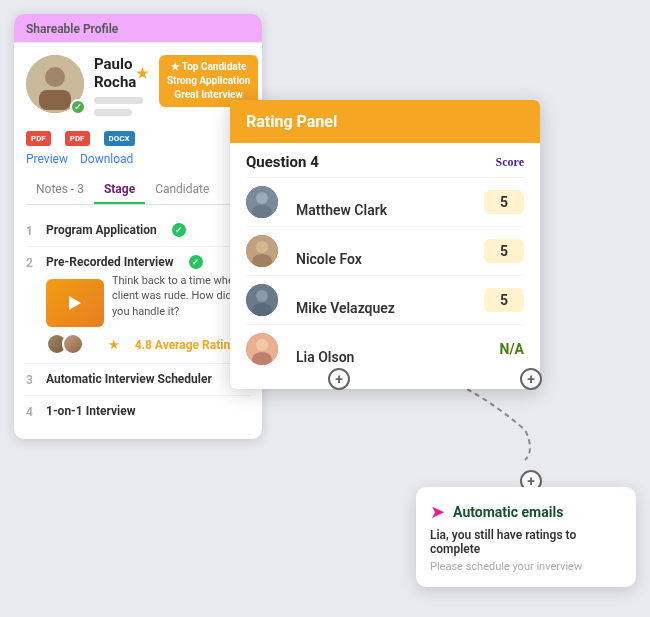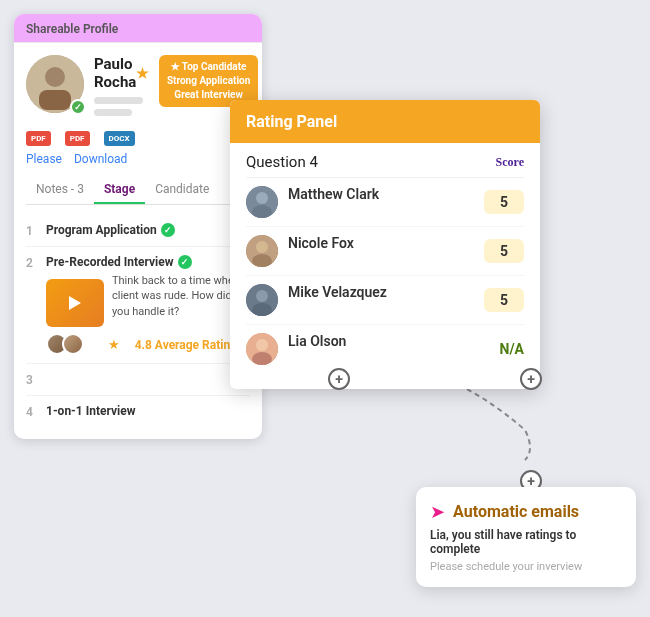--- a/index.html
+++ b/index.html
@@ -177,21 +177,21 @@
 
     .stage-content {
       flex: 1;
     }
 
     .stage-title {
       font-weight: 700;
       color: #333;
       display: flex;
       align-items: center;
-      gap: 4px;
+      gap: 15px;
     }
 
     .check-circle {
       width: 14px;
       height: 14px;
       background: #22c55e;
       border-radius: 50%;
       display: flex;
       align-items: center;
       justify-content: center;
@@ -290,21 +290,21 @@
     .rating-question-row {
       display: flex;
       justify-content: space-between;
       align-items: center;
       padding: 10px 0 6px;
       border-bottom: 1px solid #f0f0f0;
     }
 
     .rating-question-label {
       font-size: 15px;
-      font-weight: 400;
+      font-weight: 700;
       color: #222;
     }
 
     .score-label {
       font-size: 12px;
       font-weight: 700;
       color: #4c1d95;
       font-family: Liberation Serif, serif;
     }
 
@@ -315,22 +315,22 @@
       padding: 8px 0;
       border-bottom: 1px solid #f5f5f5;
     }
 
     .rating-row-item:last-child {
       border-bottom: none;
     }
 
     .rater-info {
       display: flex;
-      align-items: flex-start;
-      gap: 10px;
+      align-items: flex-end;
+      gap: 18px;
     }
 
     .rater-avatar {
       width: 32px;
       height: 32px;
       border-radius: 50%;
       overflow: hidden;
       flex-shrink: 0;
     }
 
@@ -381,23 +381,23 @@
       gap: 8px;
       margin-bottom: 6px;
     }
 
     .send-icon {
       color: #e91e8c;
       font-size: 18px;
     }
 
     .email-tooltip-title {
-      font-size: 16px;
-      font-weight: 700;
-      color: #a16207;
+      font-size: 14px;
+      font-weight: 700;
+      color: #14532d;
     }
 
     .email-tooltip-body {
       font-size: 12px;
       color: #333;
       font-weight: 600;
       margin-bottom: 4px;
     }
 
     .email-tooltip-sub {
@@ -480,21 +480,21 @@
       </div>
     </div>
 
     <div class="doc-icons">
       <span class="doc-badge">PDF</span>
       <span class="doc-badge">PDF</span>
       <span class="doc-badge docx">DOCX</span>
     </div>
 
     <div class="doc-links">
-      <a href="#">Please</a>
+      <a href="#">Preview</a>
       <a href="#">Download</a>
     </div>
 
     <div class="tabs">
       <div class="tab">Notes - 3</div>
       <div class="tab active">Stage</div>
       <div class="tab">Candidate</div>
     </div>
 
     <ul class="stage-list">
@@ -528,20 +528,25 @@
             <span style="margin-left:30px;">
               <span style="color:#f5a623;font-size:13px;">★</span>
               <span class="rating-text">4.8 Average Rating</span>
             </span>
           </div>
         </div>
       </li>
 
       <li class="stage-item">
         <span class="stage-num">3</span>
+        <div class="stage-content">
+          <div class="stage-title">
+            <span>Automatic Interview Scheduler</span>
+          </div>
+        </div>
       </li>
 
       <li class="stage-item">
         <span class="stage-num">4</span>
         <div class="stage-content">
           <div class="stage-title">
             <span>1-on-1 Interview</span>
           </div>
         </div>
       </li>

